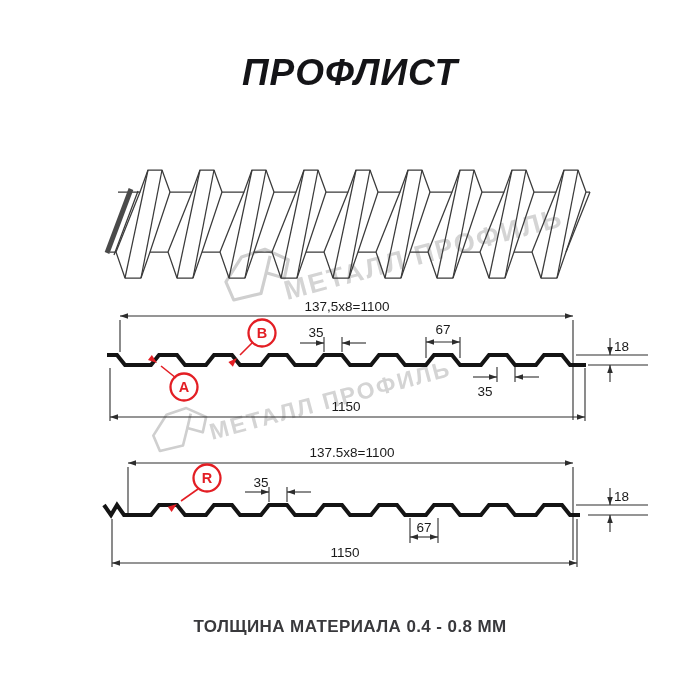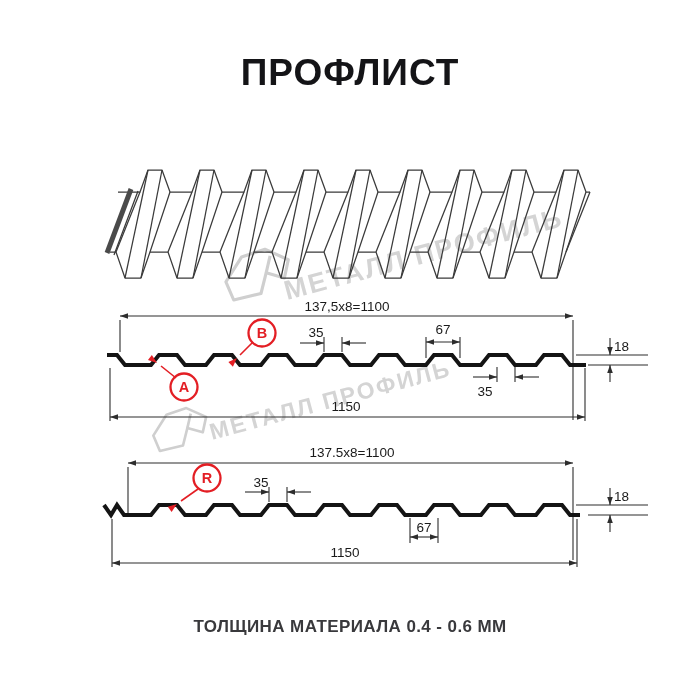--- a/index.html
+++ b/index.html
@@ -1,19 +1,19 @@
 <!DOCTYPE html>
 <html><head>
 <meta charset="utf-8">
 <style>
   html,body{margin:0;padding:0;background:#ffffff;}
   .page{position:relative;width:700px;height:700px;background:#fff;overflow:hidden;
         font-family:"Liberation Sans",sans-serif;}
   .title{position:absolute;top:52px;left:0;width:700px;text-align:center;
-         font-size:37px;font-weight:800;letter-spacing:1px;color:#141417;}
+         font-size:37px;font-weight:800;letter-spacing:1px;color:#141417;font-style:italic;}
   .subtitle{position:absolute;top:95px;left:0;width:700px;text-align:center;
          font-size:19px;font-weight:700;letter-spacing:1px;color:#1d1d21;}
   .footer{position:absolute;top:617px;left:0;width:700px;text-align:center;
          font-size:17px;font-weight:600;letter-spacing:0.4px;color:#39393c;}
   svg{position:absolute;left:0;top:0;}
   .prof{fill:none;stroke:#141414;stroke-width:4;stroke-linejoin:miter;}
   .thin{stroke:#2d2d2d;stroke-width:1.1;fill:none;}
   .ahead{fill:#2d2d2d;stroke:none;}
   .dimtxt{font-size:13.5px;fill:#1a1a1a;font-weight:400;}
   .sheetln{stroke:#3a3a3a;stroke-width:1.25;fill:none;stroke-linejoin:round;}
@@ -186,14 +186,14 @@
       <g>
         <line class="redln" x1="198" y1="489" x2="181" y2="501"></line>
         <polygon class="rahead" points="0,0 9,-3.2 9,3.2" transform="translate(177,504) rotate(144)"></polygon>
         <circle class="redcirc" cx="207" cy="478" r="13.5"></circle>
         <text class="redtxt" x="207" y="483">R</text>
       </g>
     </g>
   </svg>
 
   <div class="title">ПРОФЛИСТ</div>
-  <div class="footer">ТОЛЩИНА МАТЕРИАЛА 0.4 - 0.6 ММ</div>
+  <div class="footer">ТОЛЩИНА МАТЕРИАЛА 0.4 - 0.8 ММ</div>
 </div>
 
 </body></html>

